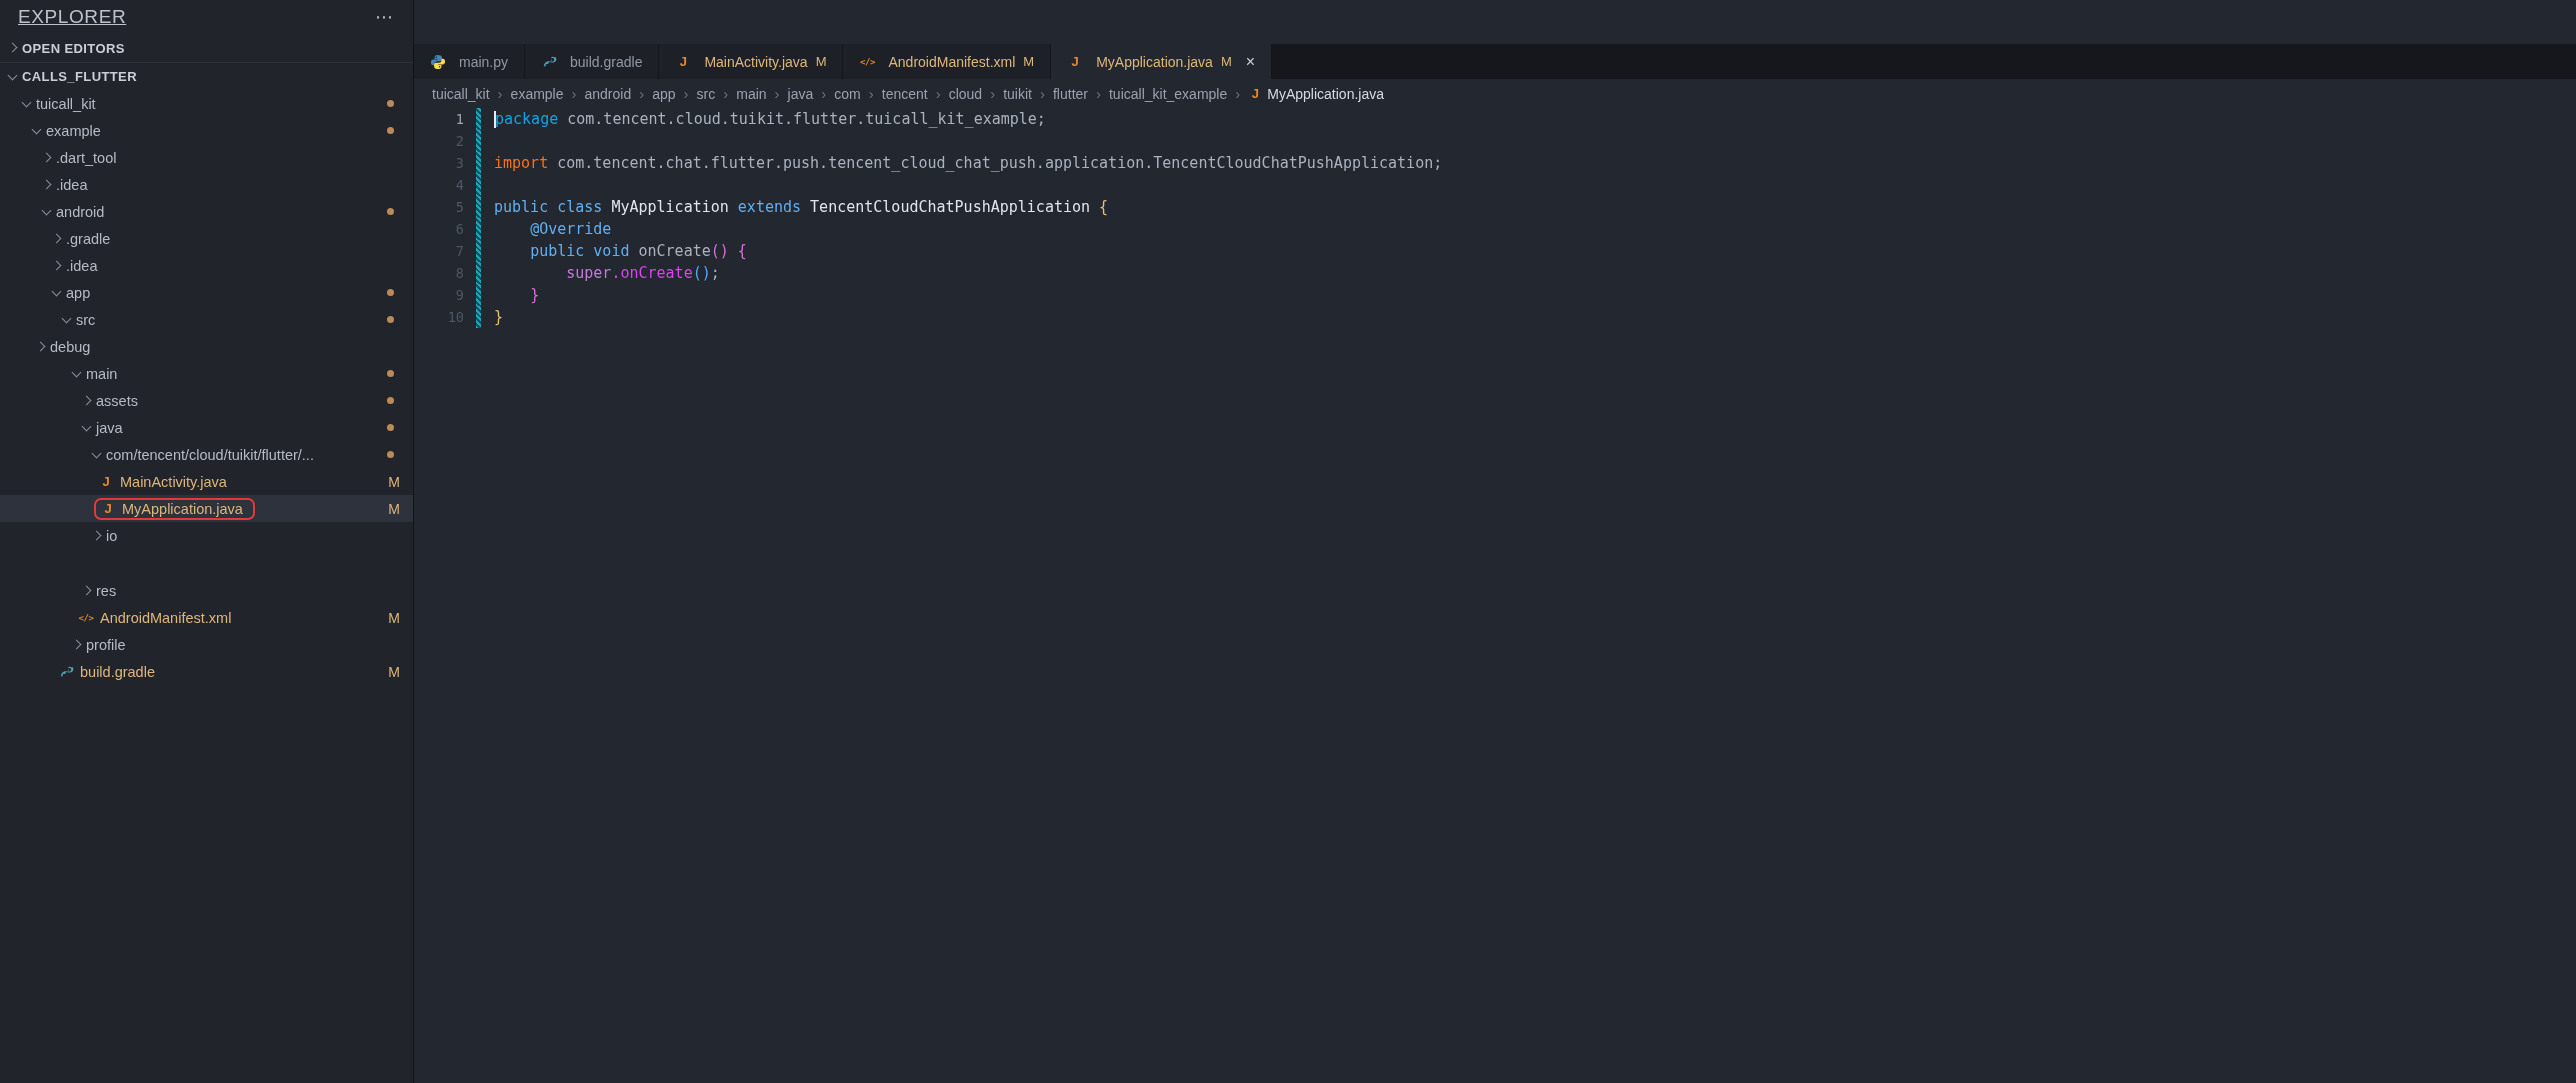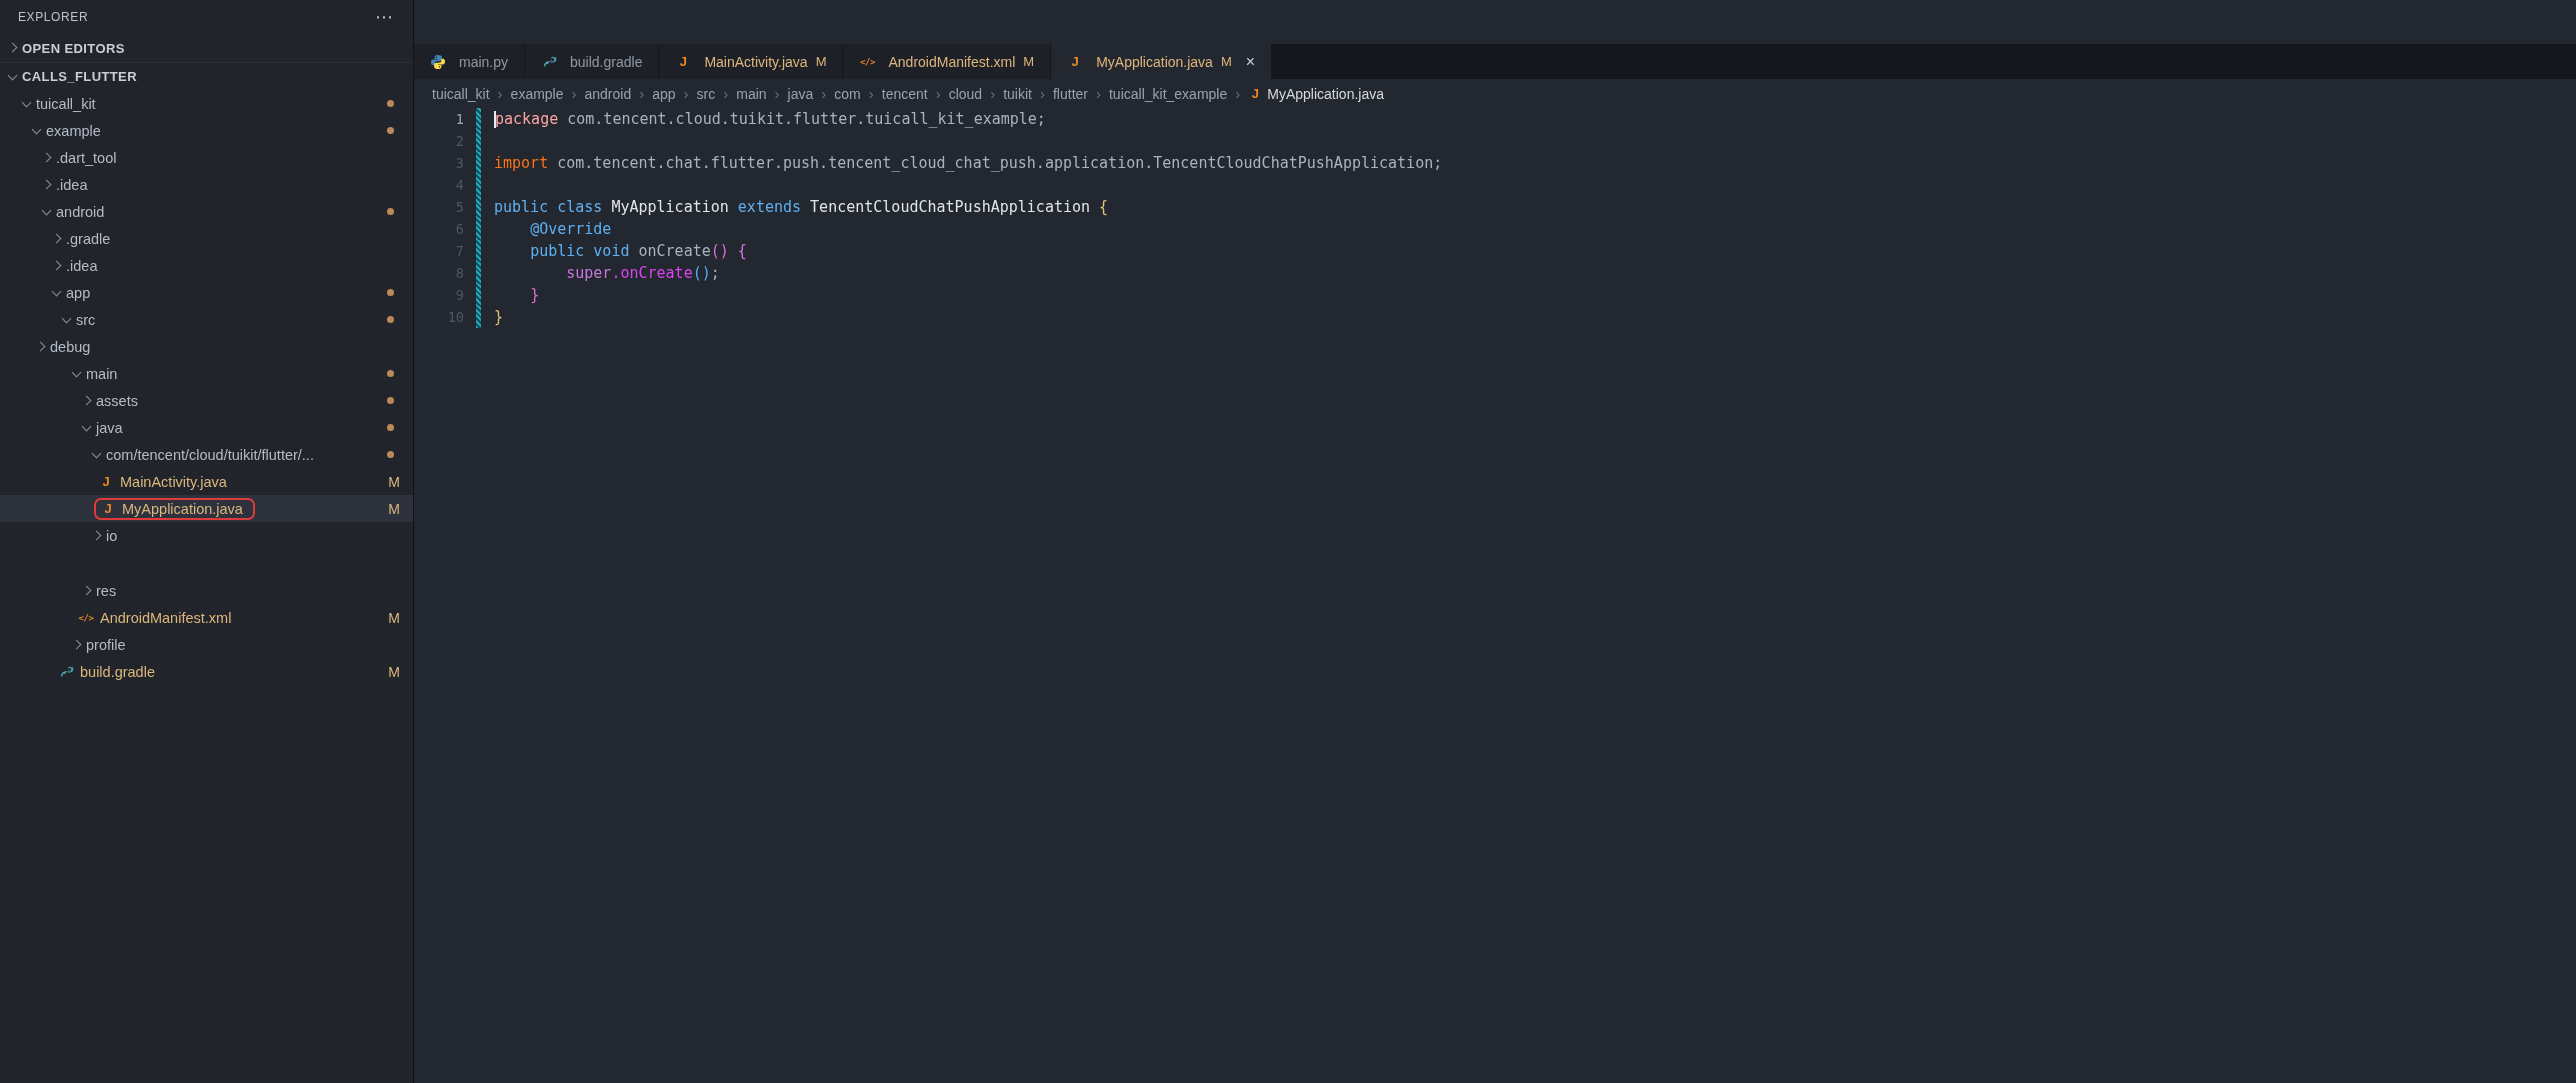--- a/index.html
+++ b/index.html
@@ -6,21 +6,21 @@
   html, body { width: 2576px; height: 1083px; overflow: hidden; background: #23272f; }
   body { font-family: "Liberation Sans", sans-serif; }
 
   .app { display: flex; width: 2576px; height: 1083px; }
 
   
   .sidebar { width: 414px; flex: none; background: #21252b; border-right: 1px solid #101216;
              display: flex; flex-direction: column; overflow: hidden; }
   .sb-header { height: 34px; display: flex; align-items: center; justify-content: space-between;
                padding: 0 20px 0 18px; }
-  .sb-title { font-size: 12px; color: #bcc2cb; letter-spacing: 0.6px; }
+  .sb-title { font-size: 19px; color: #bcc2cb; letter-spacing: 0.6px; text-decoration: underline; }
   .more { color: #b8bec8; font-size: 18px; cursor: pointer; line-height: 1; }
 
   .section { height: 28px; display: flex; align-items: center; font-weight: 700; font-size: 13px;
              color: #c9ced8; letter-spacing: 0.4px; padding-left: 4px; cursor: pointer; }
   .section.root { border-top: 1px solid #2a2f38; }
 
   .chev { width: 18px; height: 18px; position: relative; flex: none; }
   .chev::before { content: ''; position: absolute; top: 5px; left: 5px; width: 6px; height: 6px;
                   border-right: 1.6px solid #8a919c; border-bottom: 1.6px solid #8a919c;
                   transform: rotate(-45deg); }
@@ -267,21 +267,21 @@
         <span class="bc-item bc-file">
           <span class="fi j-icon">J</span>
           <span>MyApplication.java</span>
         </span>
       </div>
     <div class="editor">
       <div>
           <div class="code-line">
             <span class="ln cur">1</span>
             <span class="chgbar on"></span>
-            <span class="codetxt"><span class="cursor"></span><span style="color: #fca5a5;">package</span><span style="color: rgb(171, 178, 191);"> com.tencent.cloud.tuikit.flutter.tuicall_kit_example;</span></span>
+            <span class="codetxt"><span class="cursor"></span><span style="color: #0ea5e9;">package</span><span style="color: rgb(171, 178, 191);"> com.tencent.cloud.tuikit.flutter.tuicall_kit_example;</span></span>
           </div>
           <div class="code-line">
             <span class="ln">2</span>
             <span class="chgbar on"></span>
             <span class="codetxt"></span>
           </div>
           <div class="code-line">
             <span class="ln">3</span>
             <span class="chgbar on"></span>
             <span class="codetxt"><span style="color: #f97316;">import</span><span style="color: rgb(171, 178, 191);"> com.tencent.chat.flutter.push.tencent_cloud_chat_push.application.TencentCloudChatPushApplication;</span></span>

